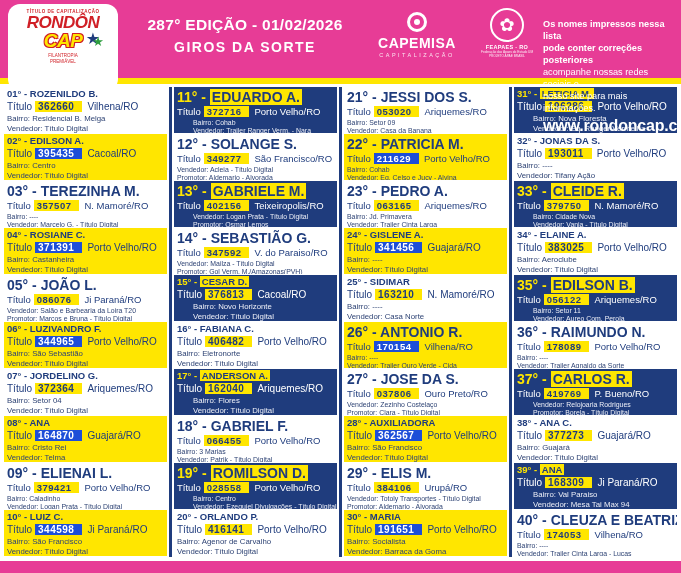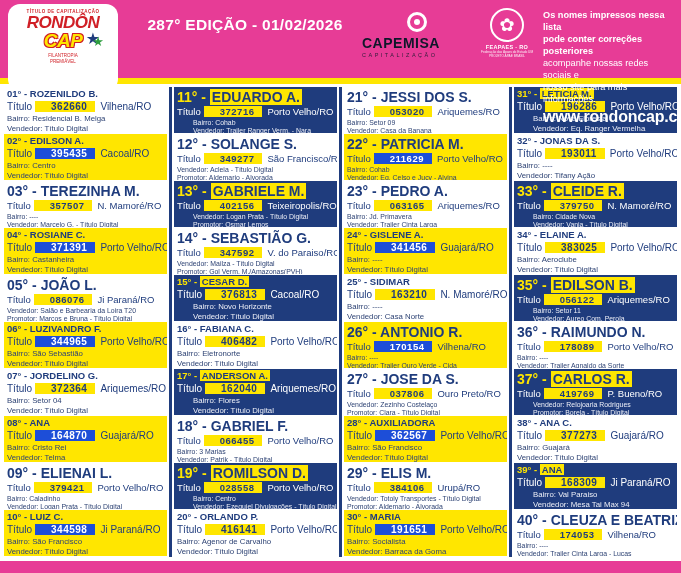--- a/index.html
+++ b/index.html
@@ -19,52 +19,52 @@
   .logo-cap { font-size: 19px; font-weight: bold; font-style: italic; color: #FFE600;
     text-shadow: -1px -1px 0 #D01F26, 1px -1px 0 #D01F26, -1px 1px 0 #D01F26, 1px 1px 0 #D01F26; letter-spacing: -.5px; }
   .logo-star-blue { position: absolute; color: #1F3C7D; font-size: 16px; right: 18px; top: 0px; }
   .logo-star-green { position: absolute; color: #2E9E3F; font-size: 13px; right: 14px; top: 4px; }
   .logo-bottom { font-size: 4.5px; color: #D01F26; margin-top: 3px; line-height: 1.3; }
 
   .edition-block { position: absolute; left: 140px; top: 16px; width: 210px; text-align: center; color: #fff; }
   .edition-title { font-size: 15.5px; font-weight: bold; letter-spacing: .3px; }
   .edition-sub { font-size: 14px; font-weight: bold; letter-spacing: 1.5px; margin-top: 5px; }
 
-  .capemisa { position: absolute; left: 362px; top: 12px; width: 110px; color: #0f172a; }
+  .capemisa { position: absolute; left: 362px; top: 12px; width: 110px; text-align: center; color: #ffffff; }
   .capemisa-icon { width: 20px; height: 20px; border: 3px solid #fff; border-radius: 50%; margin: 0 auto 3px; position: relative; }
   .capemisa-icon::after { content:""; position: absolute; left: 4px; top: 4px; width: 6px; height: 6px; background: #fff; border-radius: 50%; }
   .capemisa-name { font-size: 14px; font-weight: bold; letter-spacing: .5px; }
   .capemisa-tag { font-size: 5.5px; letter-spacing: 2.5px; opacity: .85; margin-top: 1px; }
 
   .feapaes { position: absolute; left: 478px; top: 8px; width: 58px; text-align: center; color: #fff; }
   .feapaes-icon { width: 34px; height: 34px; border: 2px solid #fff; border-radius: 50%; margin: 0 auto 2px;
     display: flex; align-items: center; justify-content: center; font-size: 18px; color: #fff; }
   .feapaes-name { font-size: 5.5px; font-weight: bold; letter-spacing: .3px; }
   .feapaes-tag { font-size: 3.2px; line-height: 1.3; opacity: .9; }
 
-  .notice { position: absolute; left: 543px; top: 10px; width: 132px; color: #fff; font-size: 9.2px; line-height: 1.3; }
+  .notice { position: absolute; left: 543px; top: 19px; width: 132px; color: #fff; font-size: 9.2px; line-height: 1.3; }
   .notice .b { font-weight: bold; }
   .notice-site { font-weight: bold; font-size: 16px; margin-top: 1px; letter-spacing: -.2px; cursor: pointer; }
 
   
   .grid { flex: 1 1 auto; display: flex; padding: 3px 2px 0 2px; background: #fff; }
   .col { flex: 1; padding: 0 2px; min-width: 0; }
   .col + .col { border-left: 3px solid #1F3C7D; }
 
   .cell { height: 46px; margin-bottom: 1px; padding: 2px 2px 0 3px; overflow: hidden; background: #fff; }
   .cell.yellow { background: #FFE600; }
   .cell.blue   { background: #1F3C7D; }
 
   .line1 { font-size: 9.5px; font-weight: bold; color: #1F3C7D; line-height: 1.15; white-space: nowrap; }
   .blue .line1 .rank { color: #FFE600; }
   .blue .line1 .name { background: #FFE600; color: #1F3C7D; padding: 0 2px; }
 
   .line2 { font-size: 10px; color: #1F3C7D; line-height: 1.25; white-space: nowrap; margin-top: 1px; }
   .blue .line2 { color: #fff; }
-  .num { font-weight: bold; background: #FFE600; color: #1F3C7D; padding: 0 8px 0 16px; margin: 0 5px 0 3px; letter-spacing: .5px; }
+  .num { font-weight: bold; background: #FFE600; color: #1F3C7D; padding: 0 8px 0 3px; margin: 0 5px 0 3px; letter-spacing: .5px; }
   .yellow .num { background: #1d4ed8; color: #fff; }
 
   .details { margin-top: 1px; }
   .detail { font-size: 7.8px; color: #2E4374; line-height: 1.2; white-space: nowrap; }
   .blue .detail { color: #EDEFF7; padding-left: 16px; }
 
   .cell.compact .line1 { font-size: 14px; }
   .cell.compact .line2 { font-size: 9.5px; }
   .cell.compact .detail { font-size: 6.9px; line-height: 1.18; }
 
@@ -87,20 +87,21 @@
         <span class="logo-star-green">★</span>
       </div>
       <div class="logo-bottom">
         <div>FILANTROPIA</div>
         <div>PREMIÁVEL</div>
       </div>
     </div>
 
     <div class="edition-block">
       <div class="edition-title">287° EDIÇÃO - 01/02/2026</div>
+      <div class="edition-sub">GIROS DA SORTE</div>
     </div>
 
     <div class="capemisa">
       <div class="capemisa-icon"></div>
       <div class="capemisa-name">CAPEMISA</div>
       <div class="capemisa-tag">CAPITALIZAÇÃO</div>
     </div>
 
     <div class="feapaes">
       <div class="feapaes-icon">✿</div>

